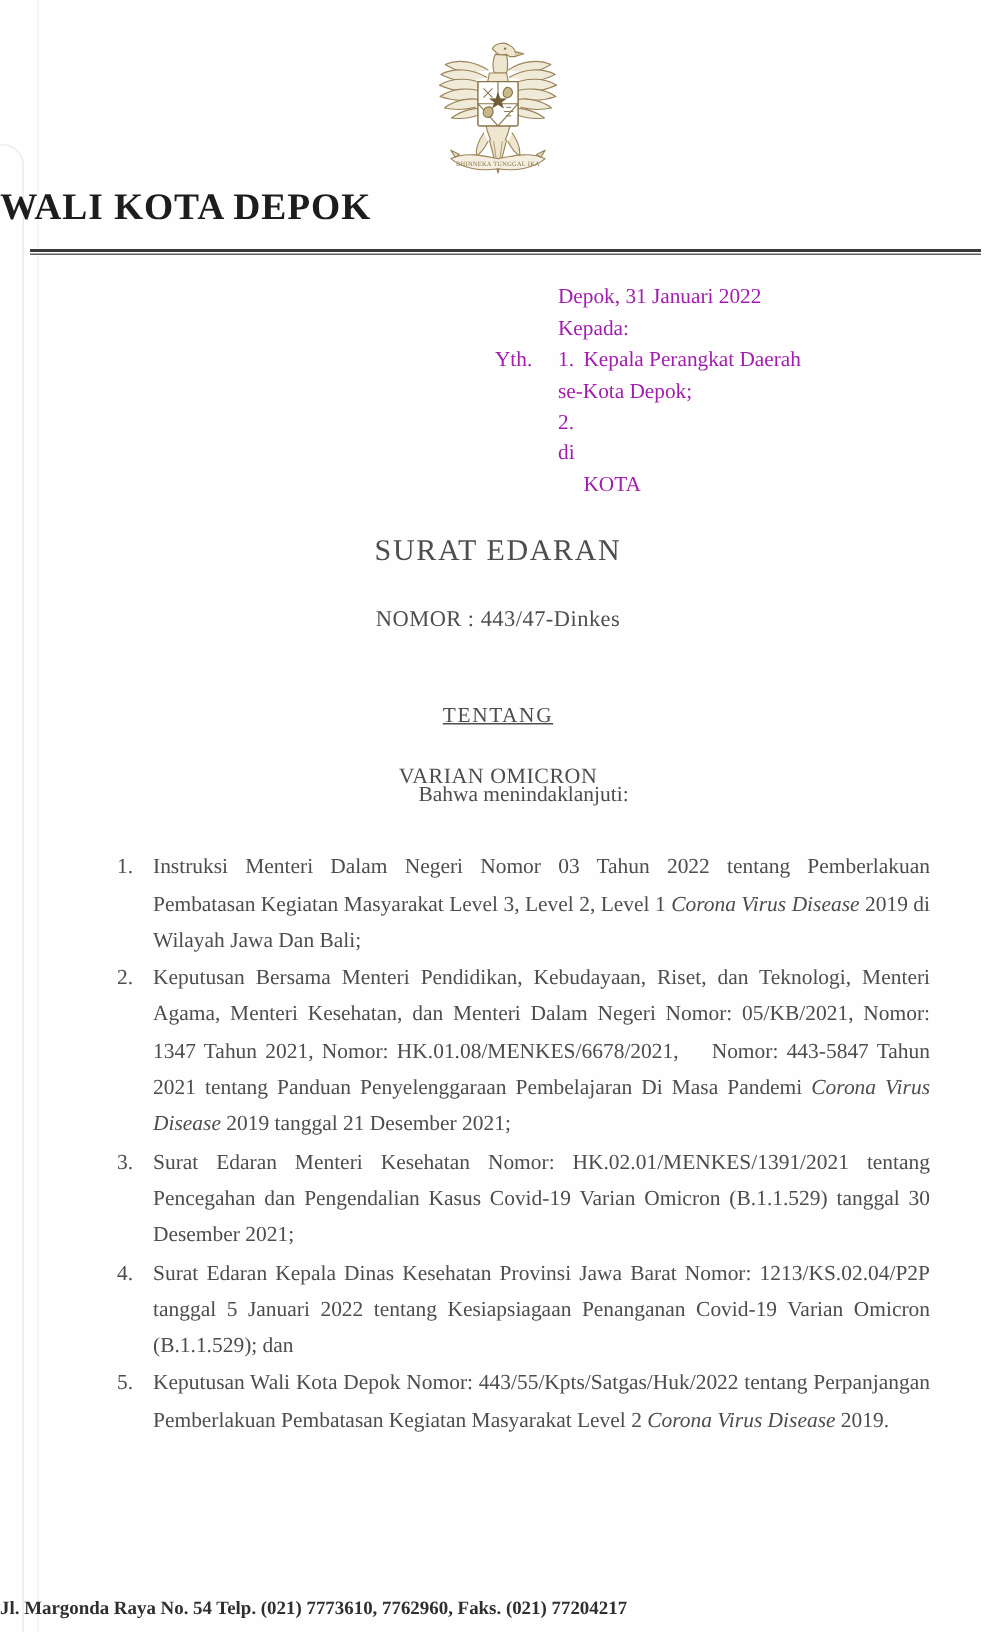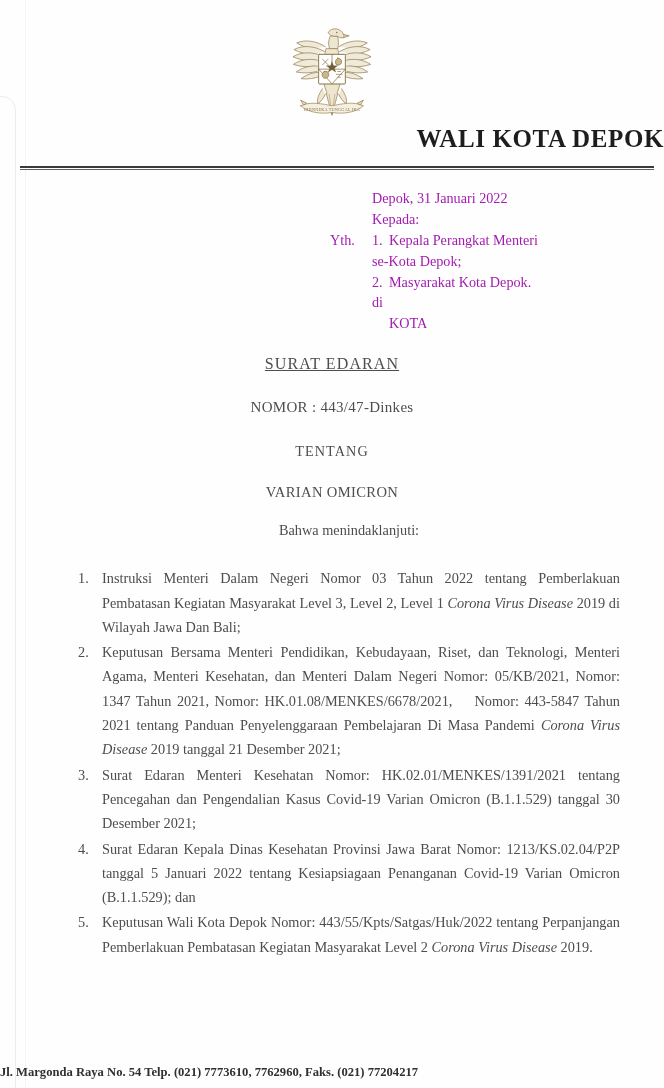--- a/index.html
+++ b/index.html
@@ -43,21 +43,21 @@
     background: #f4f4f4;
     pointer-events: none;
   }
 
   
   #letterhead {
     position: absolute;
     left: 0;
     right: 0;
     top: 22px;
-    text-align: right;
+    text-align: left;
   }
   #garuda-emblem {
     width: 96px;
     height: 100px;
     margin: 0 auto;
     display: block;
   }
   #org-title {
     margin-top: 4px;
     font-family: "Liberation Serif", "DejaVu Serif", serif;
@@ -124,35 +124,35 @@
   
   #doc-title-block {
     position: absolute;
     left: 0;
     right: 0;
     top: 352px;
     text-align: center;
     color: #4e4e4e;
   }
   #doc-title-block .t-kind {
-    font-size: 16px;
+    font-size: 20px;
     letter-spacing: 1.1px;
     line-height: 1.55;
-    text-decoration: underline;
   }
   #doc-title-block .t-number {
     font-size: 15px;
     letter-spacing: 0.3px;
     line-height: 1.55;
     margin-top: 19px;
   }
   #doc-title-block .t-about {
     font-size: 14.2px;
     letter-spacing: 1.1px;
-    margin-top: 24px;
+    margin-top: 44px;
+    text-decoration: underline;
   }
   #doc-title-block .t-subject {
     font-size: 14.6px;
     letter-spacing: 0.35px;
     margin-top: 22px;
     line-height: 1.45;
     padding: 0 34px;
   }
 
   
@@ -274,26 +274,25 @@
   </div>
 
   <div id="address-block">
     <div class="plain-line">Depok, 31 Januari 2022</div>
     <div class="plain-line">Kepada:</div>
     <div class="yth-row">
       <div class="yth-label">Yth.</div>
       <div class="yth-list">
         <div class="recipient">
           <span class="num">1.</span>
-          <span>Kepala Perangkat Menteri</span>
+          <span>Kepala Perangkat Daerah</span>
         </div>
         <div class="sub">se-Kota Depok;</div>
         <div class="recipient">
           <span class="num">2.</span>
-          <span>Masyarakat Kota Depok.</span>
         </div>
         <div class="di-line">di</div>
         <div class="di-city">KOTA</div>
       </div>
     </div>
   </div>
 
   <div id="doc-title-block">
     <div class="t-kind">SURAT EDARAN</div>
     <div class="t-number">NOMOR :  443/47-Dinkes</div>

